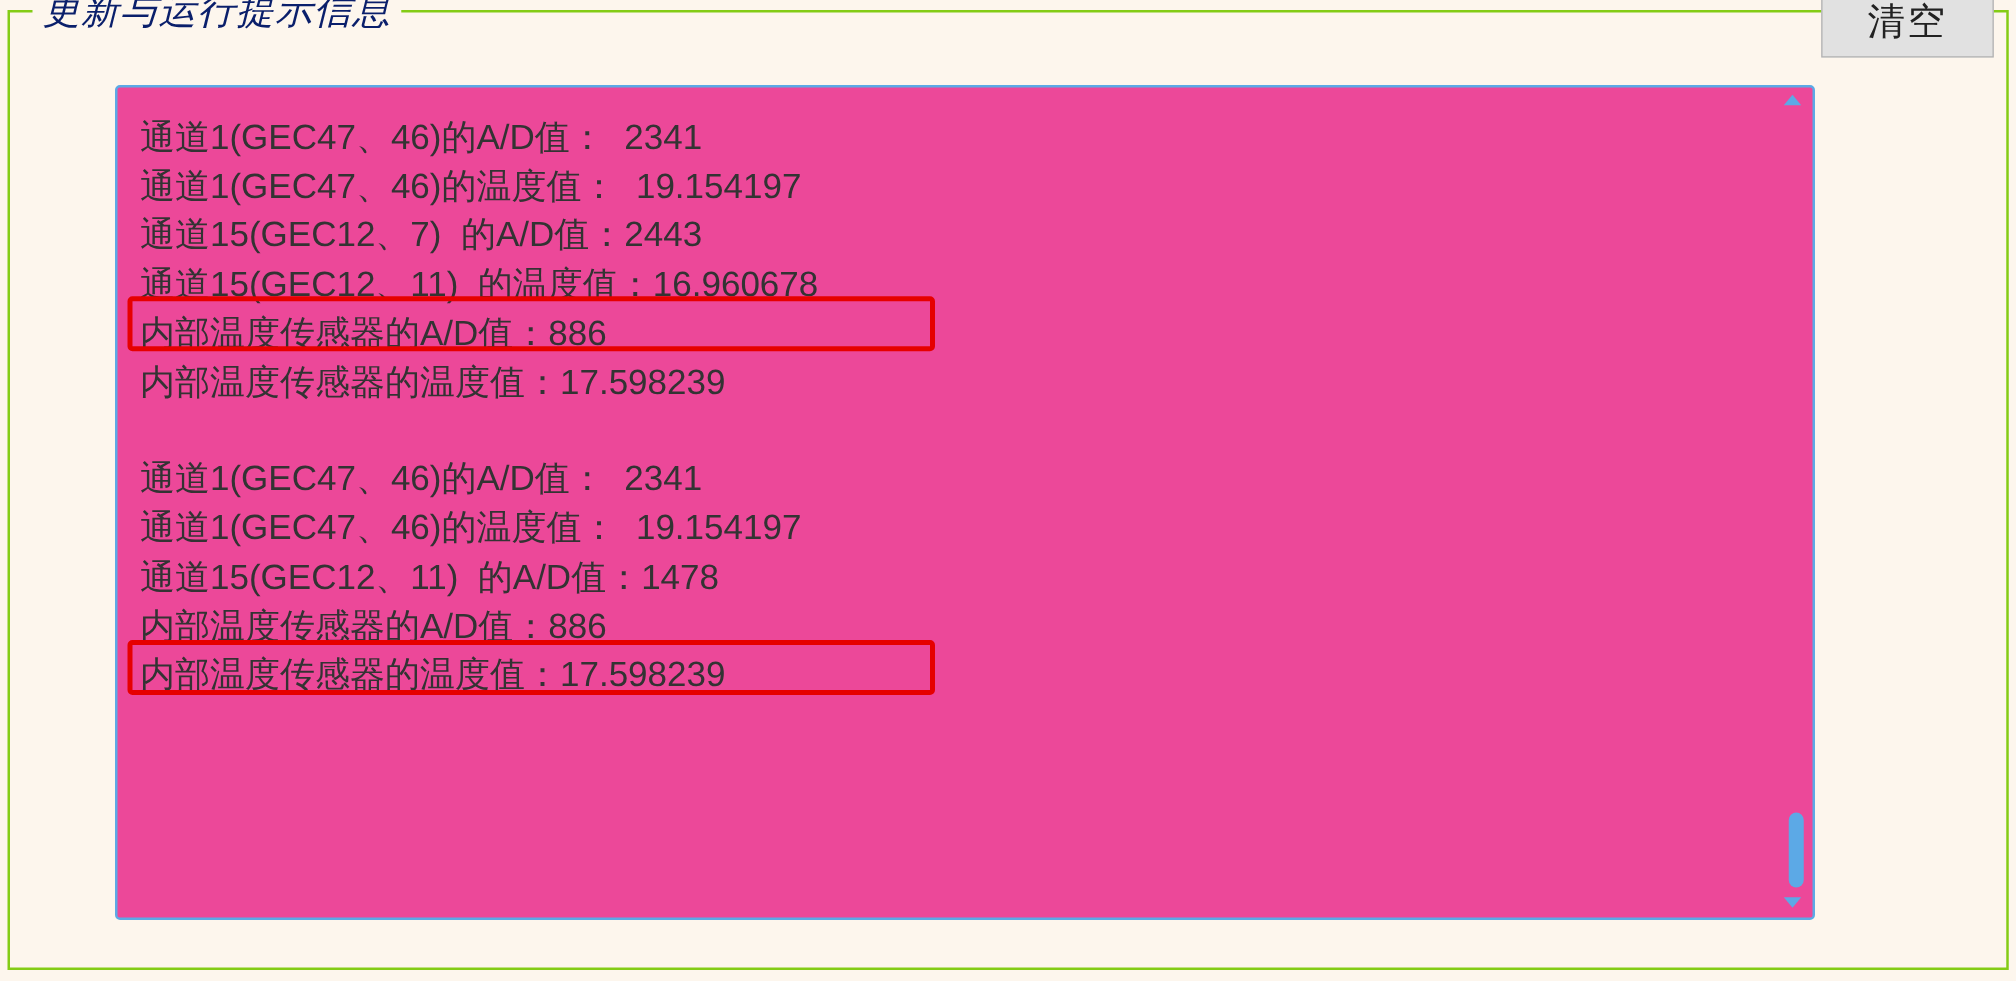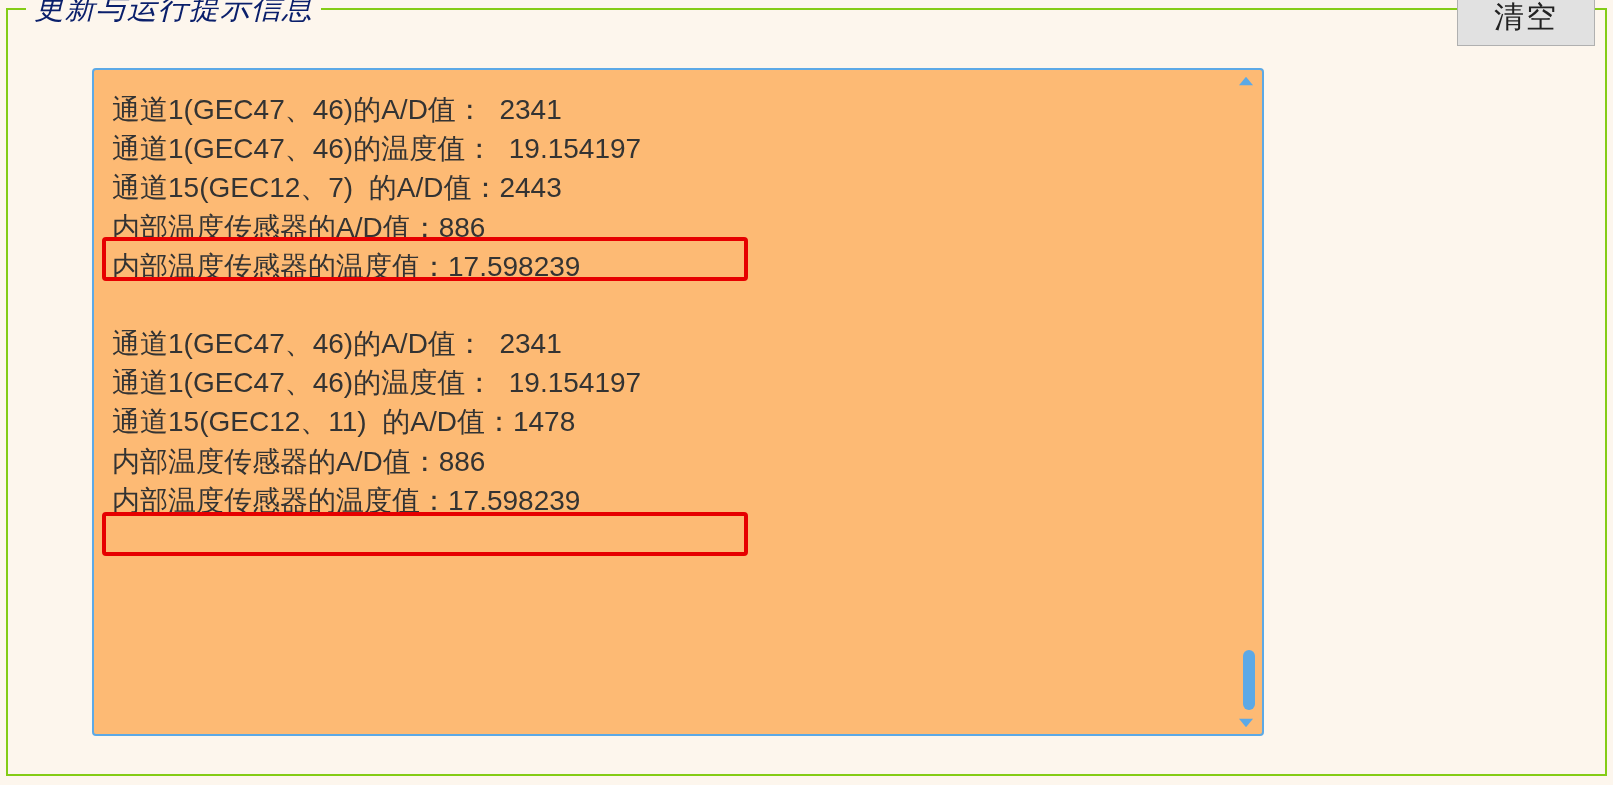--- a/index.html
+++ b/index.html
@@ -44,25 +44,25 @@
       font-size: 30px;
       color: #222;
       cursor: pointer;
       font-family: inherit;
       letter-spacing: 2px;
     }
     .log-container {
       position: absolute;
       top: 58px;
       left: 84px;
-      width: 1172px;
+      width: 1360px;
       height: 668px;
       border: 2px solid #5ca9e6;
       border-radius: 4px;
-      background: #fdba74;
+      background: #ec4899;
       overflow: hidden;
     }
     .log-content {
       padding: 20px 18px 10px 18px;
       font-size: 28px;
       color: #333;
       line-height: 1.4;
       height: 100%;
       position: relative;
     }
@@ -133,20 +133,21 @@
 
 <div class="fieldset">
   <div class="legend">更新与运行提示信息</div>
   <button class="clear-btn">清空</button>
 
   <div class="log-container">
     <div class="log-content">
       <div class="log-line">通道1(GEC47、46)的A/D值：  2341</div>
       <div class="log-line">通道1(GEC47、46)的温度值：  19.154197</div>
       <div class="log-line">通道15(GEC12、7)  的A/D值：2443</div>
+      <div class="log-line">通道15(GEC12、11)  的温度值：16.960678</div>
       <div class="log-line">内部温度传感器的A/D值：886</div>
       <div class="log-line">内部温度传感器的温度值：17.598239</div>
       <div class="spacer"></div>
       <div class="log-line">通道1(GEC47、46)的A/D值：  2341</div>
       <div class="log-line">通道1(GEC47、46)的温度值：  19.154197</div>
       <div class="log-line">通道15(GEC12、11)  的A/D值：1478</div>
       <div class="log-line">内部温度传感器的A/D值：886</div>
       <div class="log-line">内部温度传感器的温度值：17.598239</div>
 
       <div class="highlight-box hl1"></div>

